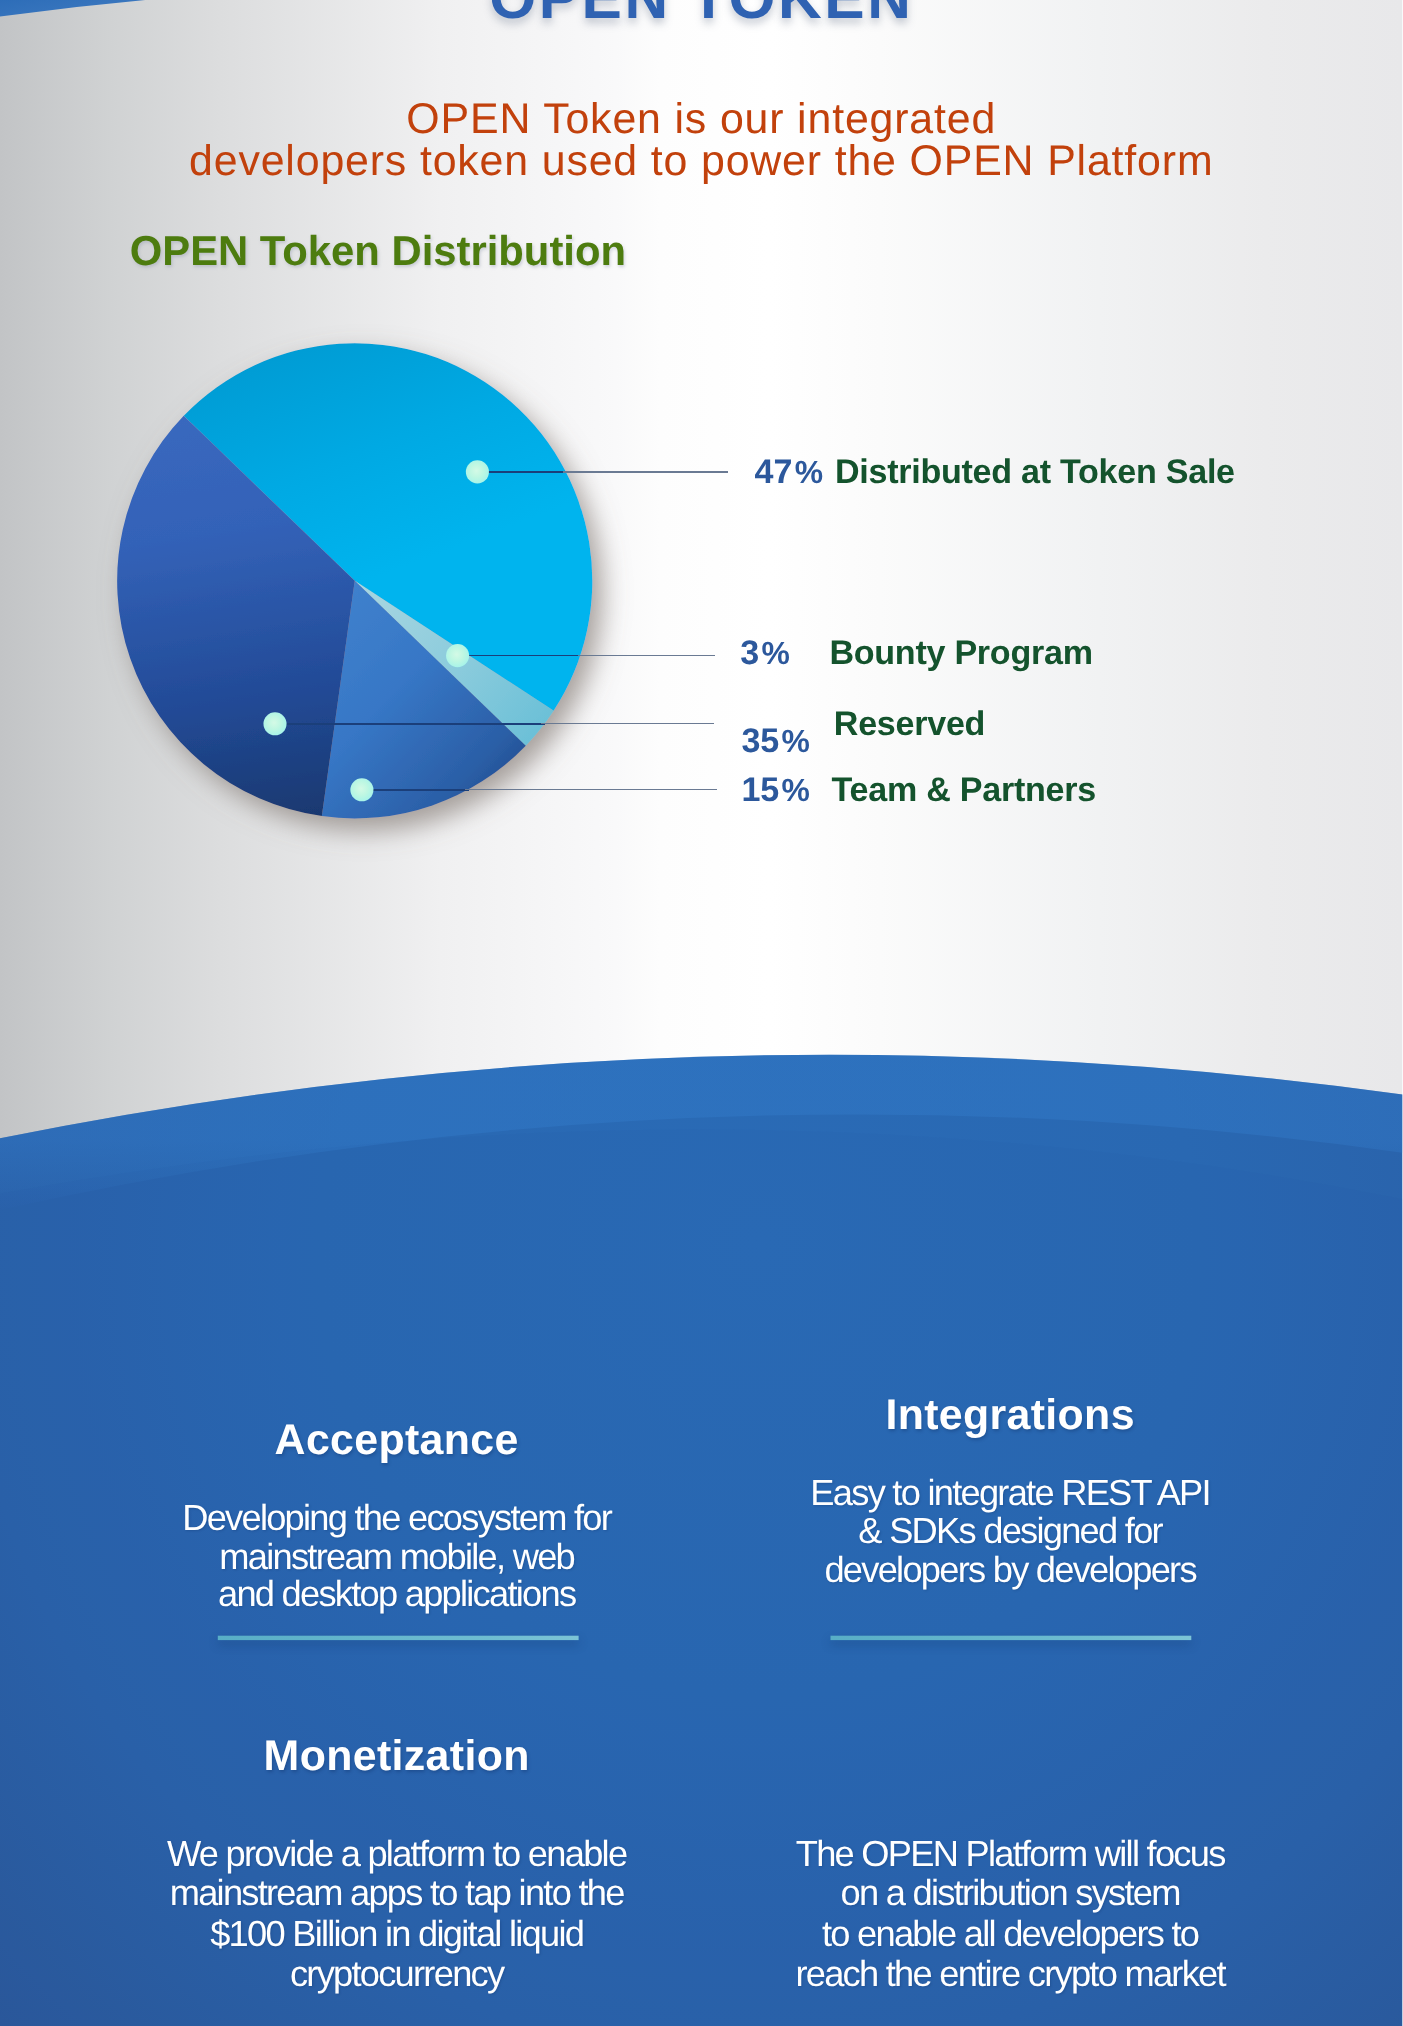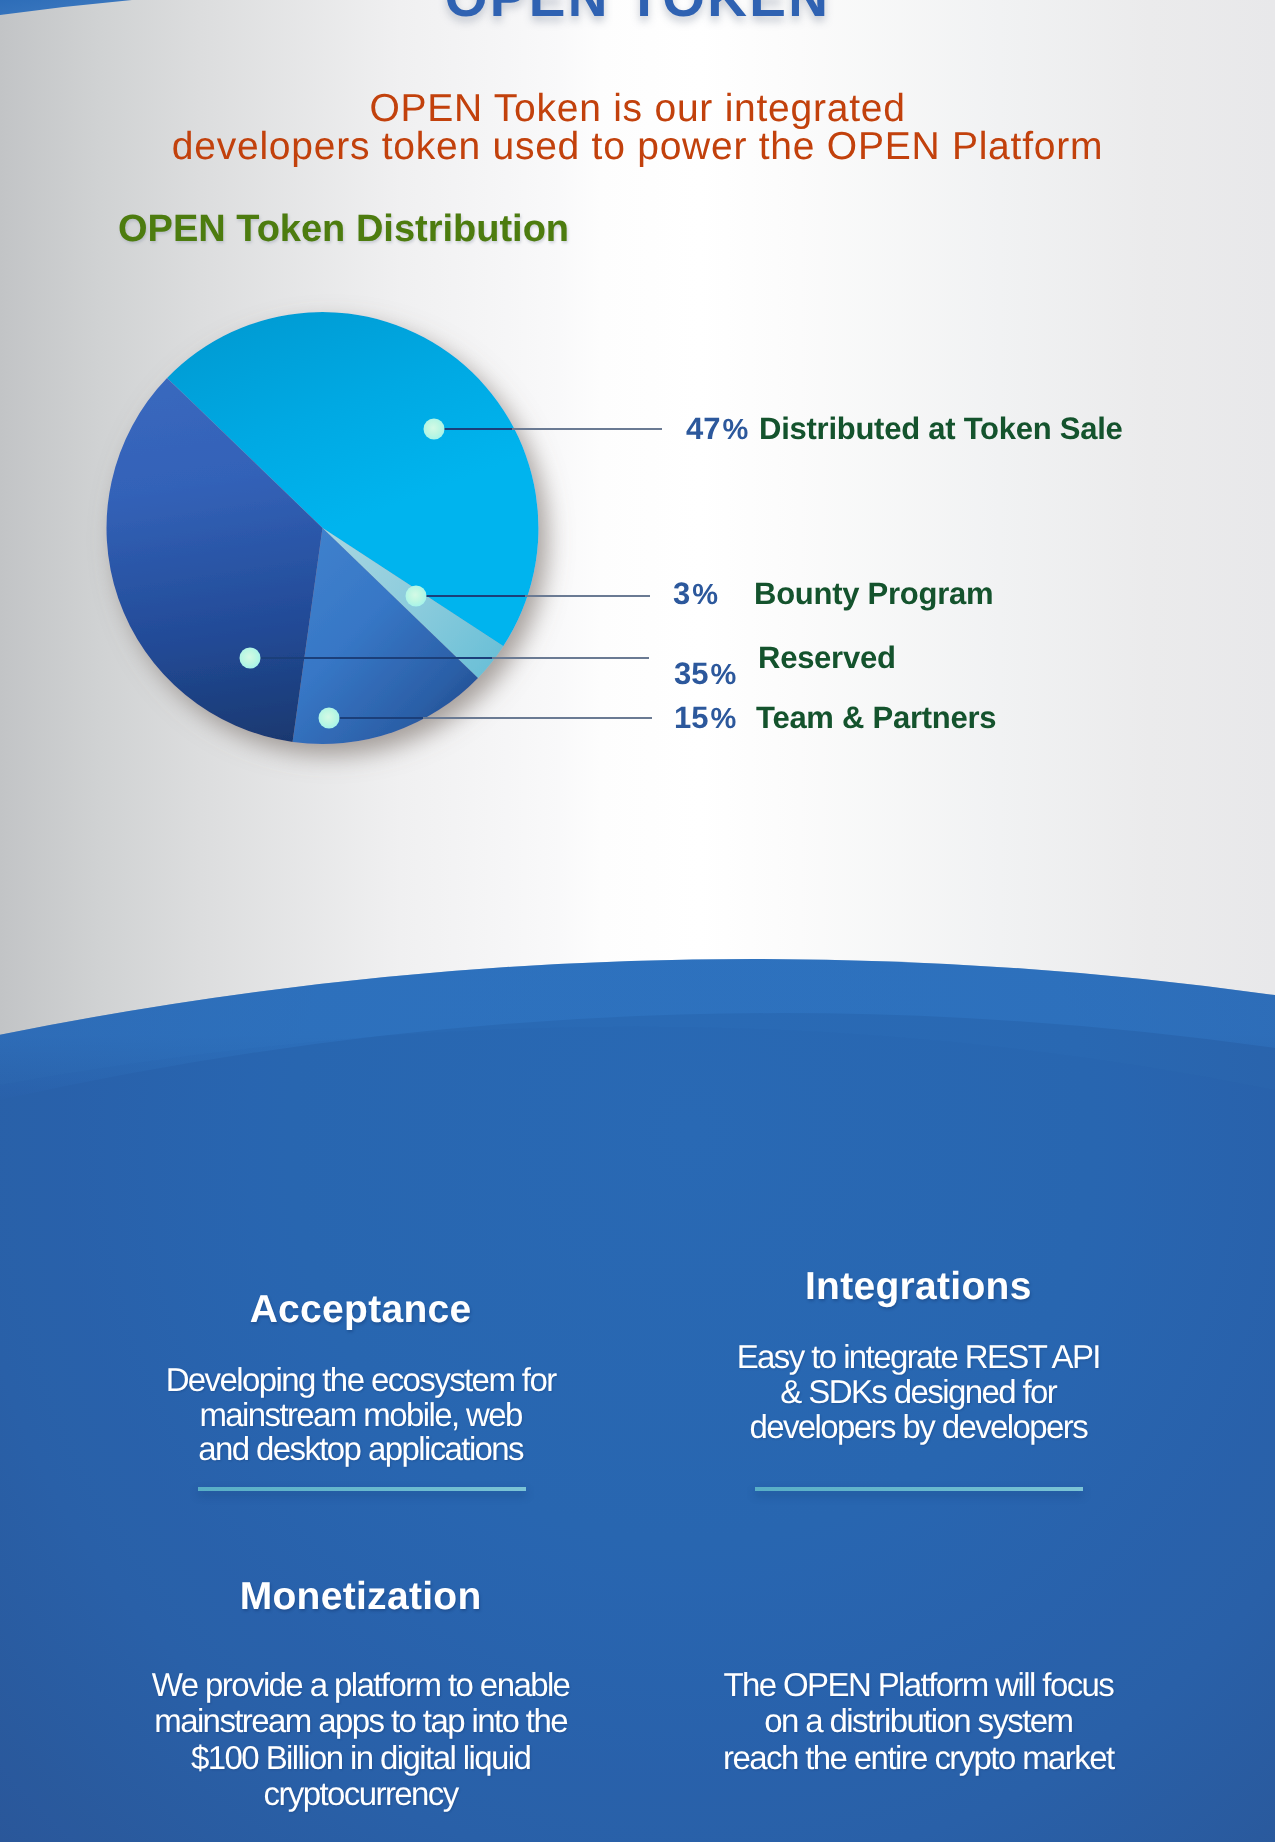--- a/index.html
+++ b/index.html
@@ -222,17 +222,18 @@
     <div>mainstream apps to tap into the</div>
     <div>$100 Billion in digital liquid</div>
     <div>cryptocurrency</div>
   </div>
 </div>
 
 <div class="feat" style="left:618.3px;top:0;width:600px;height:1842px;">
   <div class="feat-body" style="top:1667px;line-height:36.4px;">
     <div>The OPEN Platform will focus</div>
     <div>on a distribution system</div>
+    <div>to enable all developers to</div>
     <div>reach the entire crypto market</div>
   </div>
 </div>
 
 </div>
 
 </body></html>

